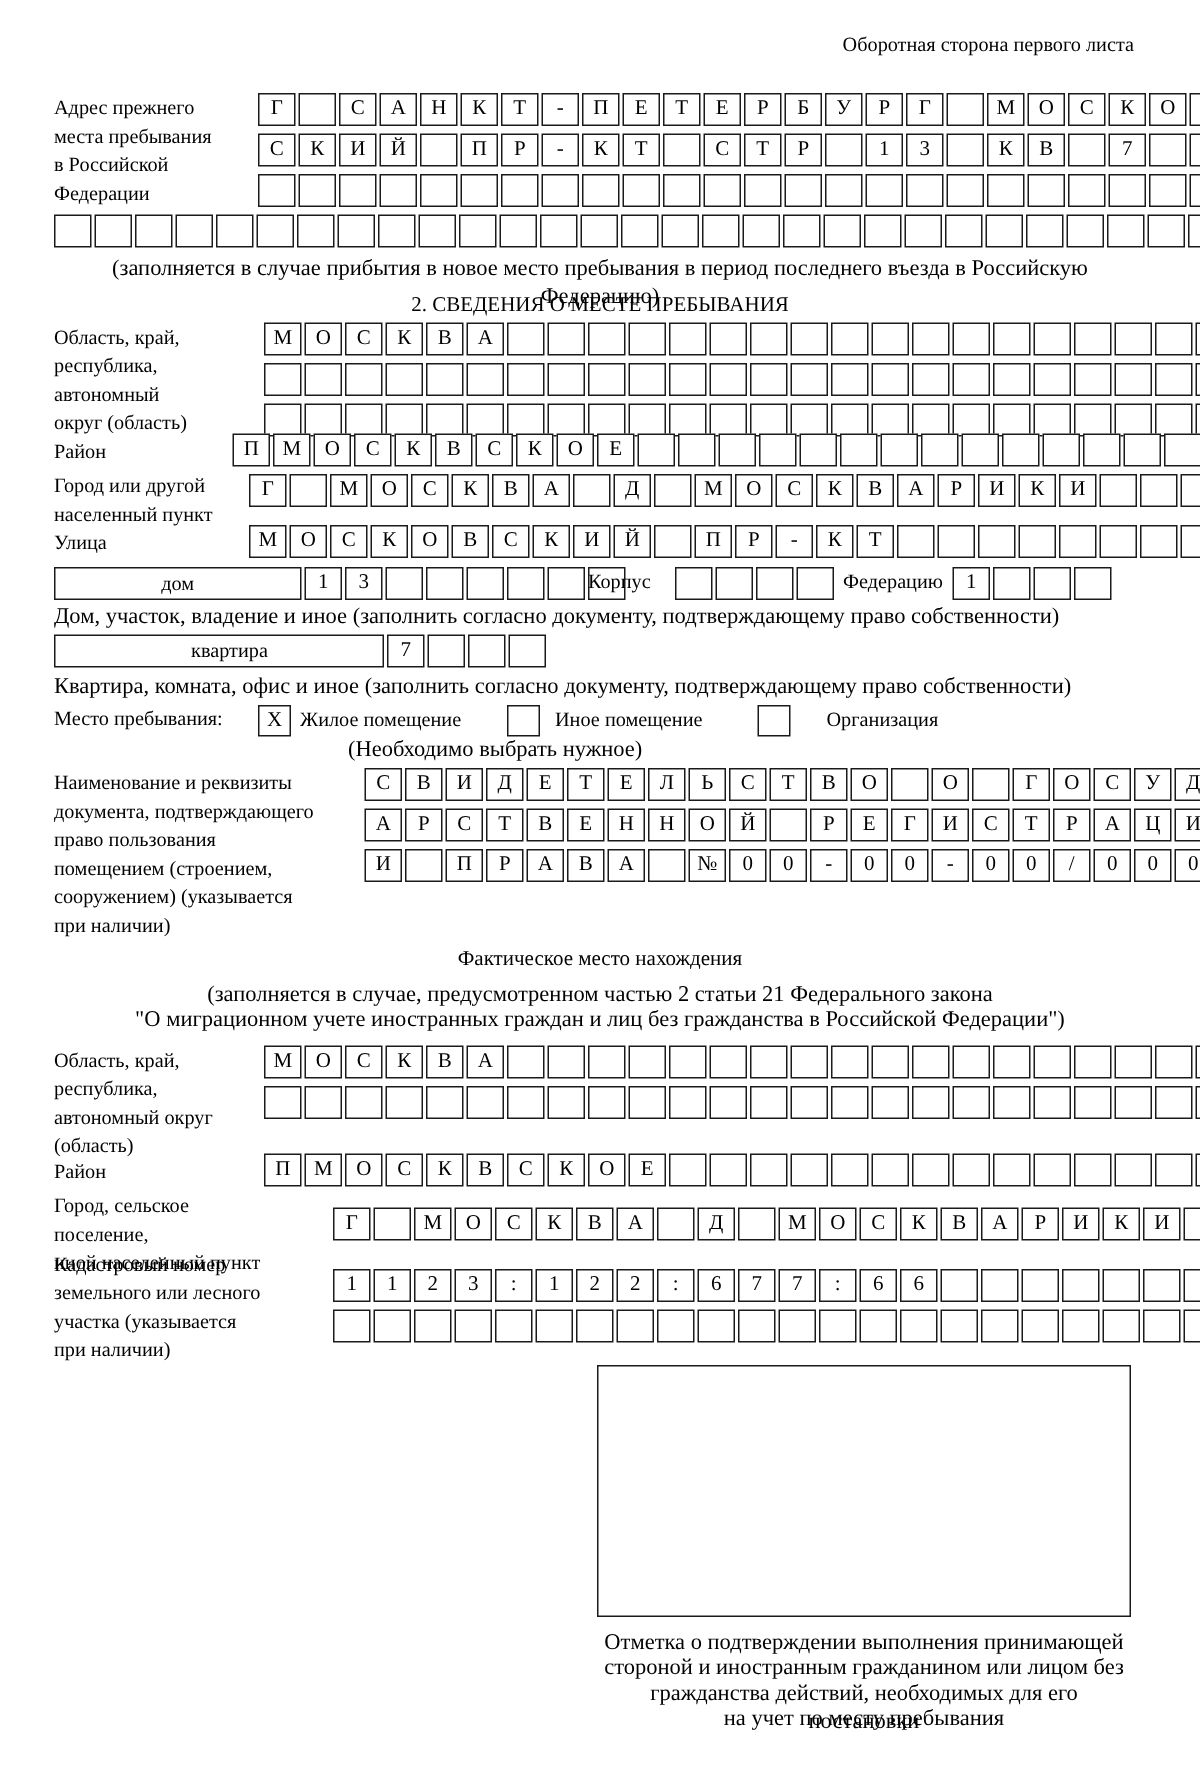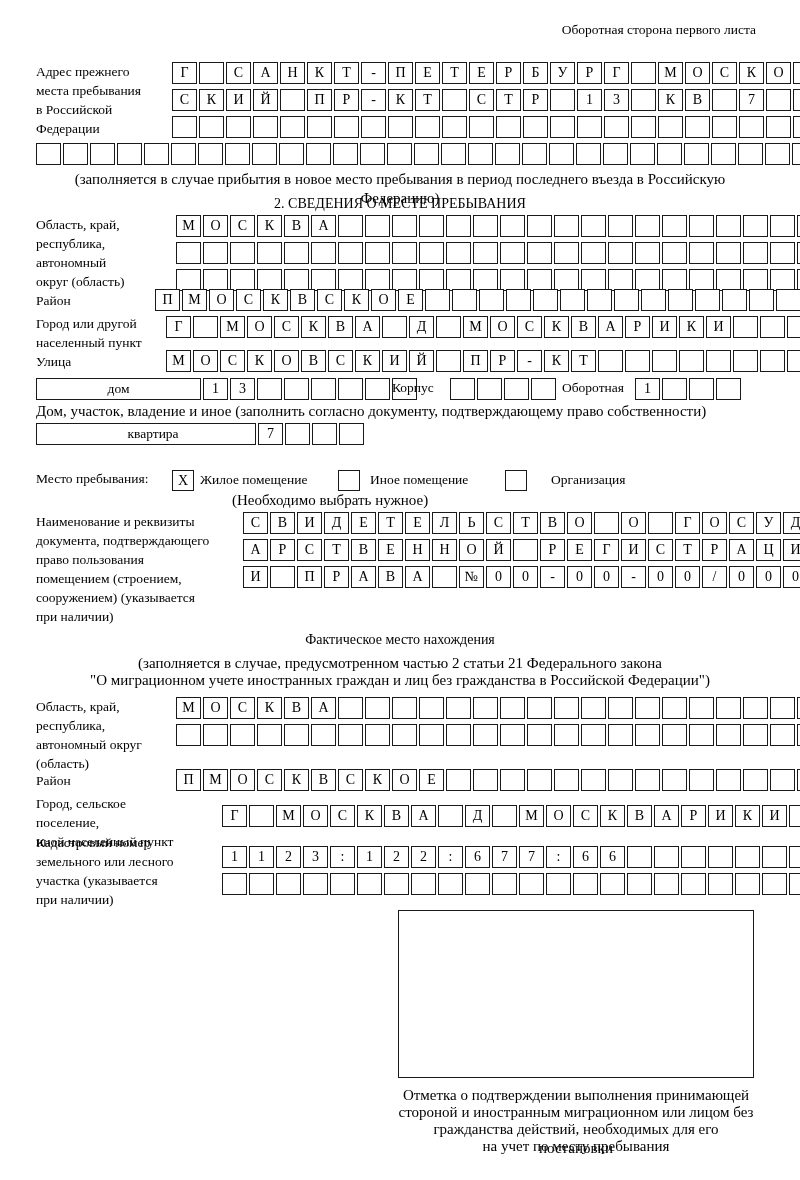--- a/index.html
+++ b/index.html
@@ -386,37 +386,38 @@
       <div class="cell blank"></div>
       <div class="cell blank"></div>
     </div>
   <div class="plain" style="left:392px; top:380px;">Корпус</div>
   <div class="boxrow" id="s2-korpus" style="left:450px; top:378px;">
       <div class="cell blank"></div>
       <div class="cell blank"></div>
       <div class="cell blank"></div>
       <div class="cell blank"></div>
     </div>
-  <div class="plain" style="left:562px; top:380px;">Оборотная</div>
+  <div class="plain" style="left:562px; top:380px;">Федерацию</div>
   <div class="boxrow" id="s2-stroenie" style="left:635px; top:378px;">
       <div class="cell">1</div>
       <div class="cell blank"></div>
       <div class="cell blank"></div>
       <div class="cell blank"></div>
     </div>
 
   <div class="lbl small" style="left:36px; top:402px;text-align:center;">Дом, участок, владение и иное (заполнить согласно документу, подтверждающему право собственности)</div>
 
   <div class="widebox" style="left:36px; top:423px; width:220px;padding-left:14px;">квартира</div>
   <div class="boxrow" id="s2-flat" style="left:258px; top:423px;">
       <div class="cell">7</div>
       <div class="cell blank"></div>
       <div class="cell blank"></div>
       <div class="cell blank"></div>
     </div>
+  <div class="lbl small" style="left:36px; top:449px;">Квартира, комната, офис и иное (заполнить согласно документу, подтверждающему право собственности)</div>
 
   <div class="plain" style="left:36px; top:471px;">Место пребывания:</div>
   <div class="checkbox" style="position:absolute; left:172px; top:470px;">X</div>
   <div class="plain" style="left:200px; top:472px;">Жилое помещение</div>
   <div class="checkbox" style="position:absolute; left:338px; top:470px;"></div>
   <div class="plain" style="left:370px; top:472px;">Иное помещение</div>
   <div class="checkbox" style="position:absolute; left:505px; top:470px;"></div>
   <div class="plain" style="left:551px; top:472px;">Организация</div>
   <div class="lbl small" style="left:232px; top:491px;">(Необходимо выбрать нужное)</div>
 
@@ -660,17 +661,17 @@
       <div class="cell blank"></div>
       <div class="cell blank"></div>
       <div class="cell blank"></div>
       <div class="cell blank"></div>
       <div class="cell blank"></div>
       <div class="cell blank"></div>
     </div>
 
   <div class="bigbox" style="left:398px; top:910px; width:356px; height:168px;"></div>
   <div class="lbl small" style="left:398px; top:1086px; width:356px; text-align:center;">Отметка о подтверждении выполнения принимающей</div>
-  <div class="lbl small" style="left:398px; top:1103px; width:356px; text-align:center;">стороной и иностранным миграционном или лицом без</div>
+  <div class="lbl small" style="left:398px; top:1103px; width:356px; text-align:center;">стороной и иностранным гражданином или лицом без</div>
   <div class="lbl small" style="left:398px; top:1120px; width:356px; text-align:center;">гражданства действий, необходимых для его постановки</div>
   <div class="lbl small" style="left:398px; top:1137px; width:356px; text-align:center;">на учет по месту пребывания</div>
 
 </div>
 
 </body></html>

